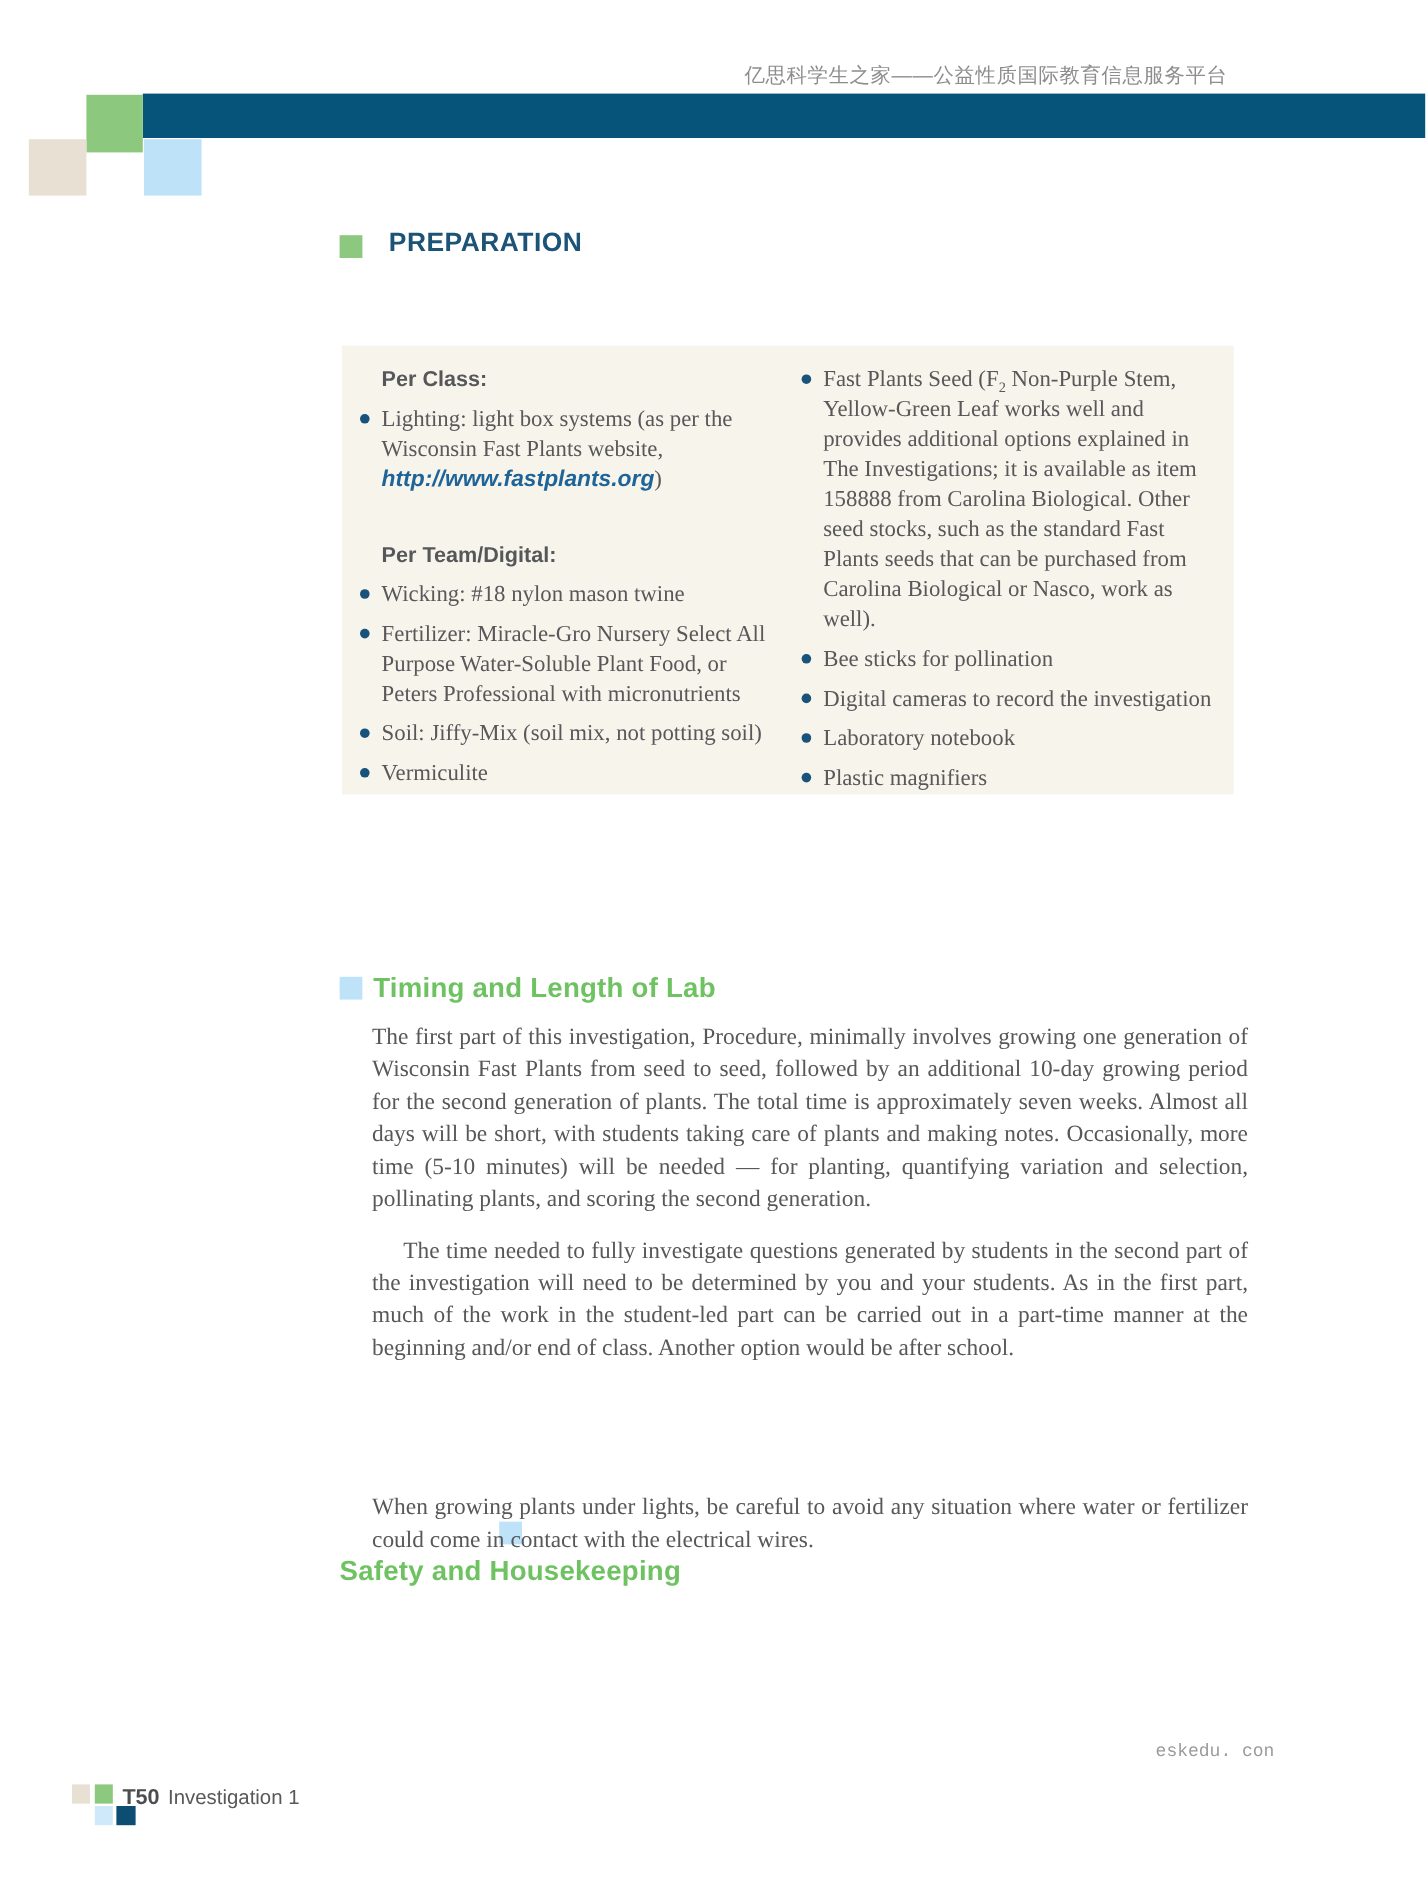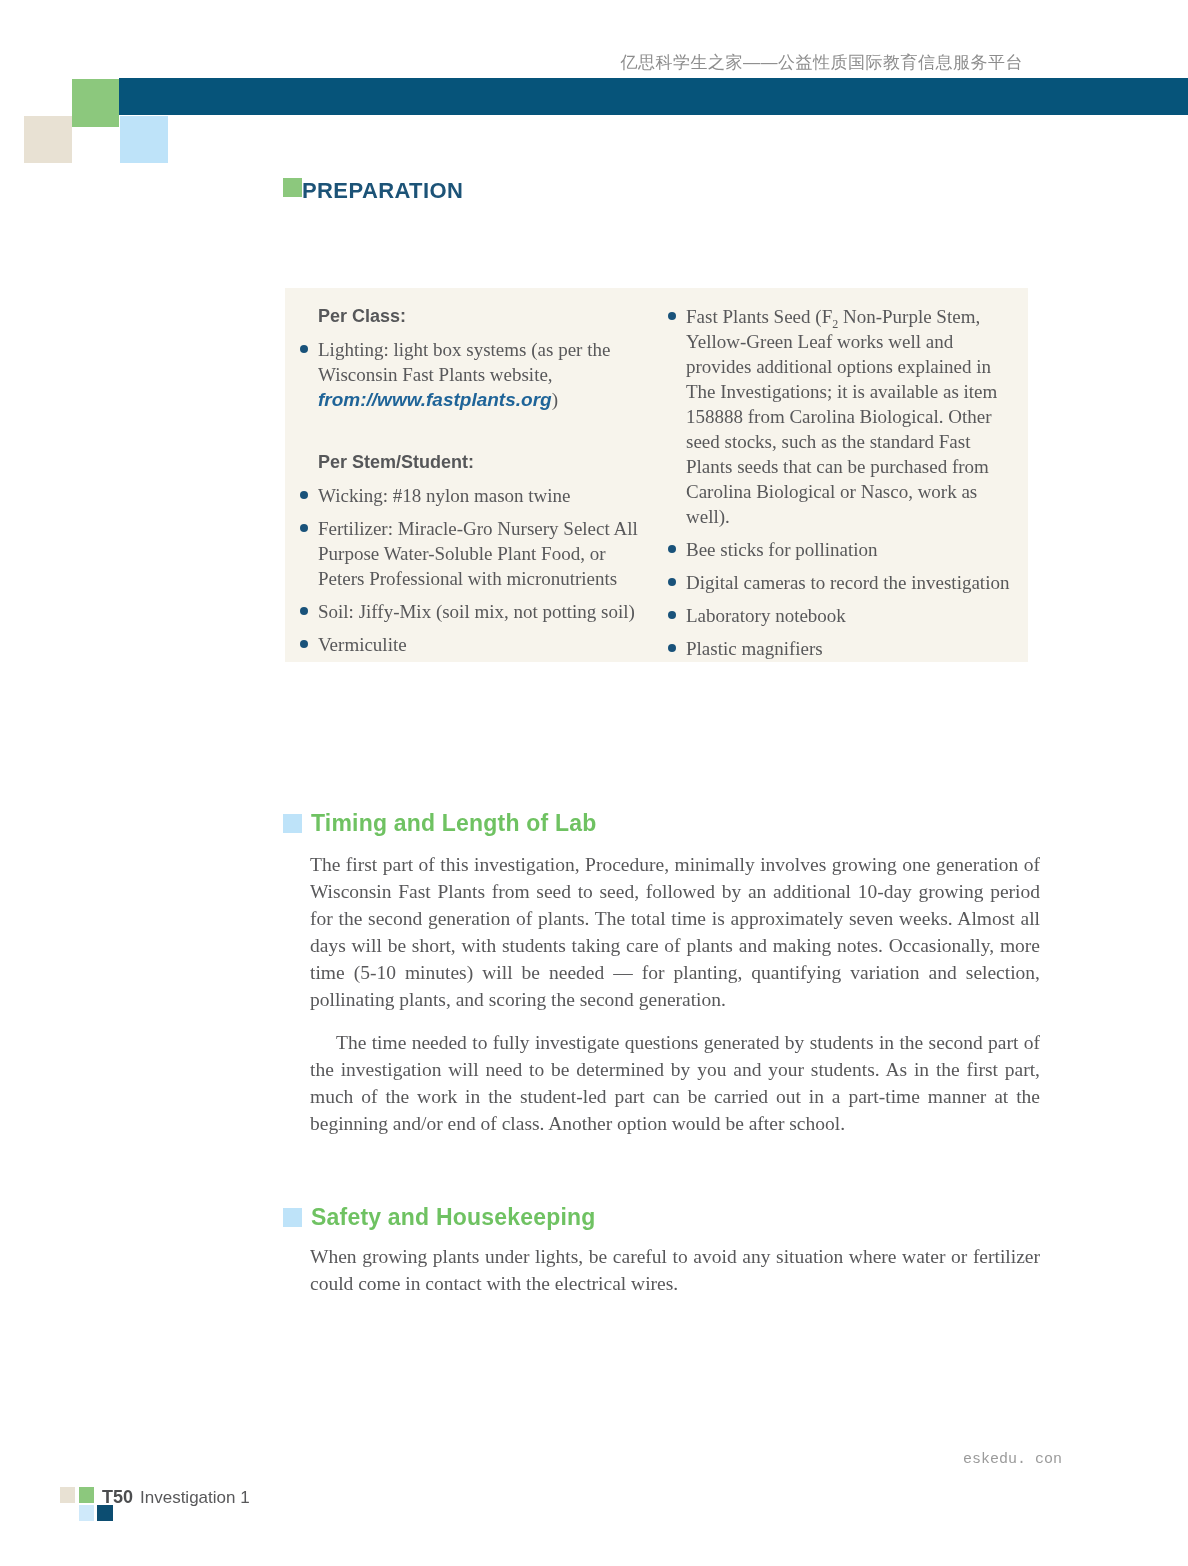--- a/index.html
+++ b/index.html
@@ -12,21 +12,21 @@
             font-size:17px; color:#8d8d8d; letter-spacing:0.5px; }
 
   
   .topbar { position:absolute; left:119px; top:78px; width:1069px; height:37px; background:#06547a; }
   .sq { position:absolute; }
   .sq-green-lg  { left:72px;  top:79px;  width:47px; height:48px; background:#8cc87d; }
   .sq-beige-lg  { left:24px;  top:116px; width:48px; height:47px; background:#e8e1d3; }
   .sq-lblue-lg  { left:120px; top:116px; width:48px; height:47px; background:#bee3f9; }
 
   
-  .prep-head { position:absolute; left:283px; top:178px; display:flex; align-items:flex-start; gap:0; }
+  .prep-head { position:absolute; left:283px; top:189px; display:flex; align-items:flex-end; gap:22px; }
   .sq18-green { width:19px; height:19px; background:#8cc87d; flex:0 0 19px; }
   .sq18-blue  { width:19px; height:19px; background:#bee3f9; flex:0 0 19px; }
   .prep-title { font-size:22px; font-weight:bold; color:#1c5377; letter-spacing:0.4px; }
   .subtitle { position:absolute; left:283px; top:242px; font-size:27px; font-weight:400; color:#1d6a9e; }
 
   
   .mat-box { position:absolute; left:285px; top:288px; width:743px; height:374px;
              background:#f7f4ec; display:flex; padding:16px 10px 0 15px; }
   .mat-col { font-family:"Liberation Serif", serif; font-size:19px; line-height:25px; color:#58585a; }
   .mat-col.left  { width:347px; }
@@ -38,21 +38,21 @@
   .mat-item .dot { flex:0 0 18px; }
   .mat-item .dot::before { content:""; display:block; width:8px; height:8px; border-radius:50%;
                            background:#19527a; margin-top:8px; }
   .mat-link { font-family:"Liberation Sans", sans-serif; font-weight:bold; font-style:italic; color:#1f6498; }
   .mat-item sub { font-size:12px; line-height:0; }
 
   
   .section-head { position:absolute; left:283px; display:flex; align-items:center; gap:9px; }
   .section-title { font-size:23px; font-weight:bold; color:#6fc262; letter-spacing:0.2px; }
   .head-timing { top:810px; }
-  .head-safety { top:1204px; }
+  .head-safety { top:1268px;flex-direction:column; }
 
   
   .body-block { position:absolute; left:310px; width:730px;
                 font-family:"Liberation Serif", serif; font-size:19.5px; line-height:27px;
                 color:#58585a; text-align:justify; }
   .block-timing { top:851px; }
   .block-safety { top:1243px; }
   .body-block p + p { margin-top:16px; }
   .indent { text-indent:26px; }
 
@@ -84,23 +84,23 @@
     <span class="sq18-green"></span>
     <span class="prep-title">PREPARATION</span>
   </div>
 
 
   <div class="mat-box">
     <div class="mat-col left" id="mat-left">
         <div class="mat-label">Per Class:</div>
         <div class="mat-item">
           <span class="dot"></span>
-          <span>Lighting: light box systems (as per the Wisconsin Fast Plants website, <span class="mat-link">from://www.fastplants.org</span>)</span>
+          <span>Lighting: light box systems (as per the Wisconsin Fast Plants website, <span class="mat-link">http://www.fastplants.org</span>)</span>
         </div>
-        <div class="mat-label spaced">Per Stem/Student:</div>
+        <div class="mat-label spaced">Per Team/Digital:</div>
         <div class="mat-item">
           <span class="dot"></span>
           <span>Wicking: #18 nylon mason twine</span>
         </div>
         <div class="mat-item">
           <span class="dot"></span>
           <span>Fertilizer: Miracle-Gro Nursery Select All Purpose Water-Soluble Plant Food, or Peters Professional with micronutrients</span>
         </div>
         <div class="mat-item">
           <span class="dot"></span>

